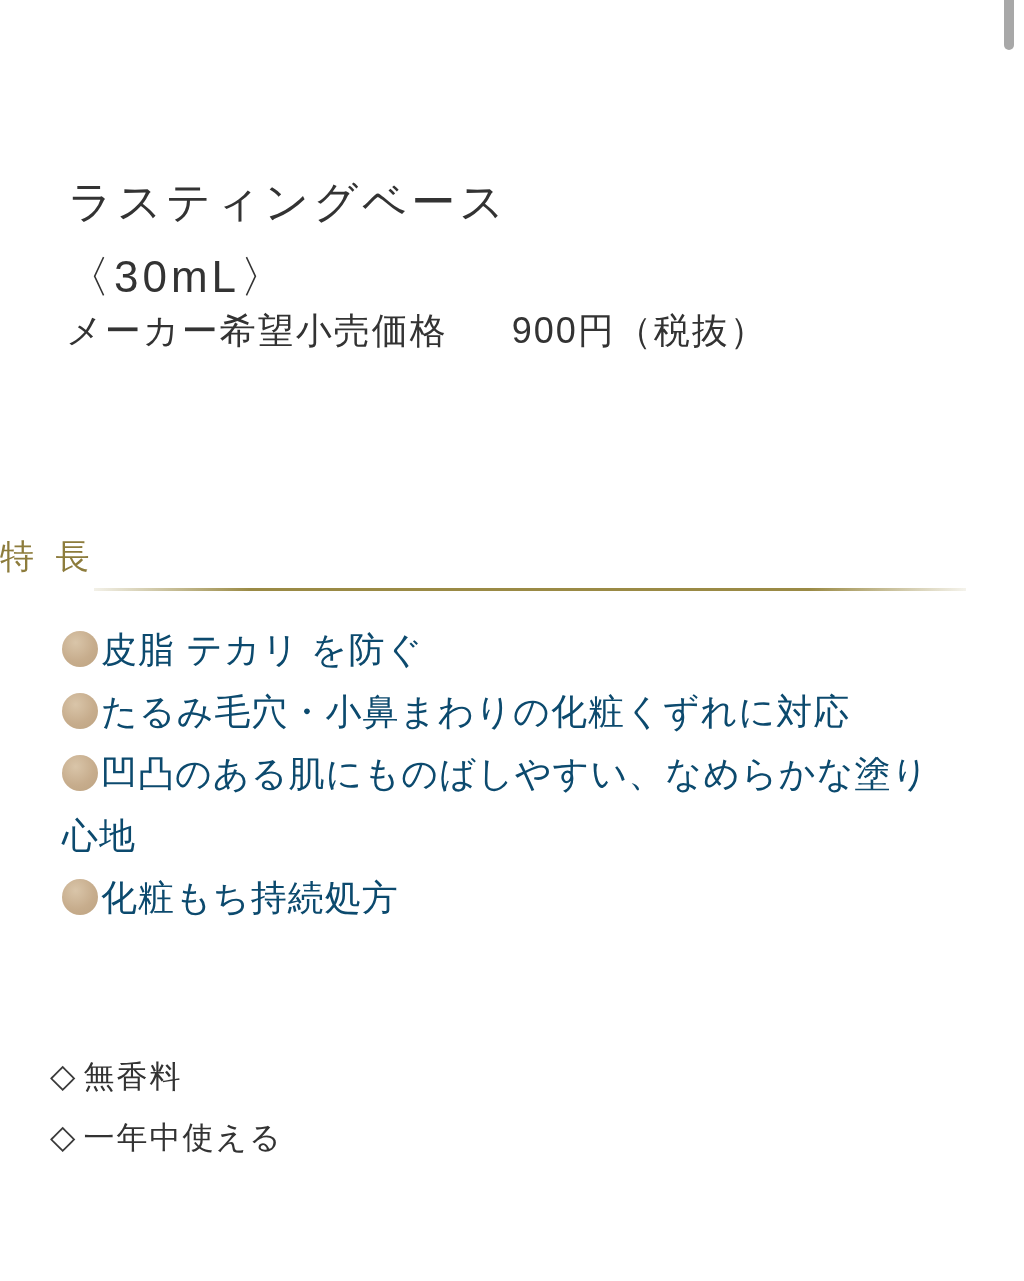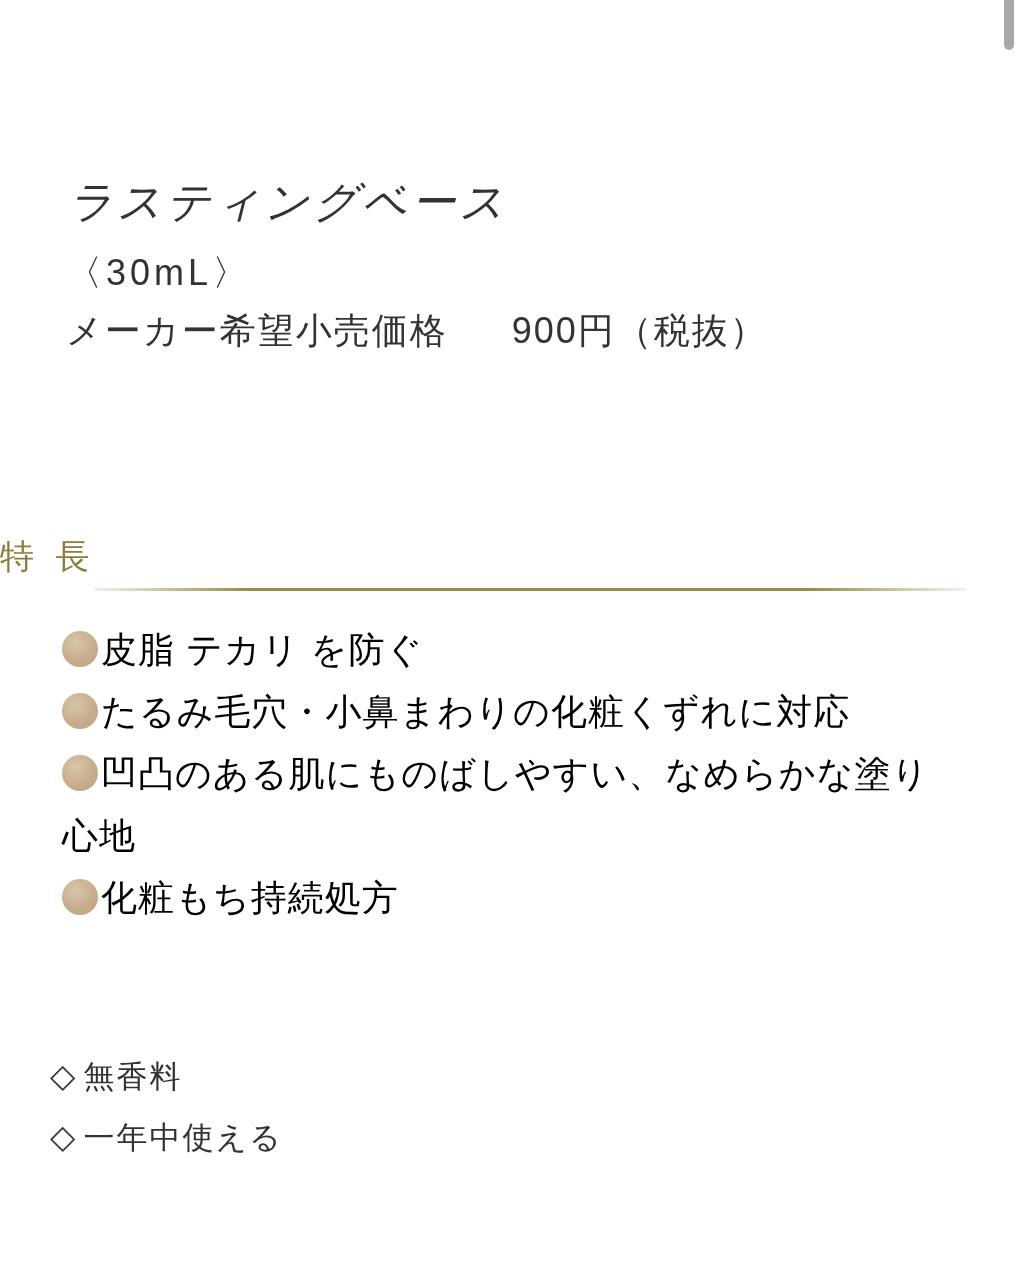--- a/index.html
+++ b/index.html
@@ -32,28 +32,27 @@
   .product-title {
     position: absolute;
     left: 68px;
     top: 176px;
     font-size: 44px;
     font-weight: 400;
     letter-spacing: 4px;
     line-height: 1.2;
     color: #333333;
     white-space: nowrap;
-    font-style: italic;
   }
 
   .product-volume {
     position: absolute;
     left: 66px;
     top: 251px;
-    font-size: 36px;
+    font-size: 44px;
     letter-spacing: 4px;
     line-height: 1.2;
     white-space: nowrap;
   }
 
   .product-price {
     position: absolute;
     left: 66px;
     top: 309px;
     font-size: 36px;
@@ -91,21 +90,21 @@
   }
 
   .features-list {
     position: absolute;
     left: 62px;
     top: 619px;
     width: 880px;
     font-size: 36px;
     line-height: 62px;
     letter-spacing: 1px;
-    color: #000000;
+    color: #0c4a6e;
   }
 
   .feature-dot {
     display: inline-block;
     width: 36px;
     height: 36px;
     border-radius: 50%;
     background: radial-gradient(circle at 38% 32%, #d9c5a9 0%, #c7ad8d 55%, #bda381 100%);
     vertical-align: -5px;
     margin-right: 3px;

